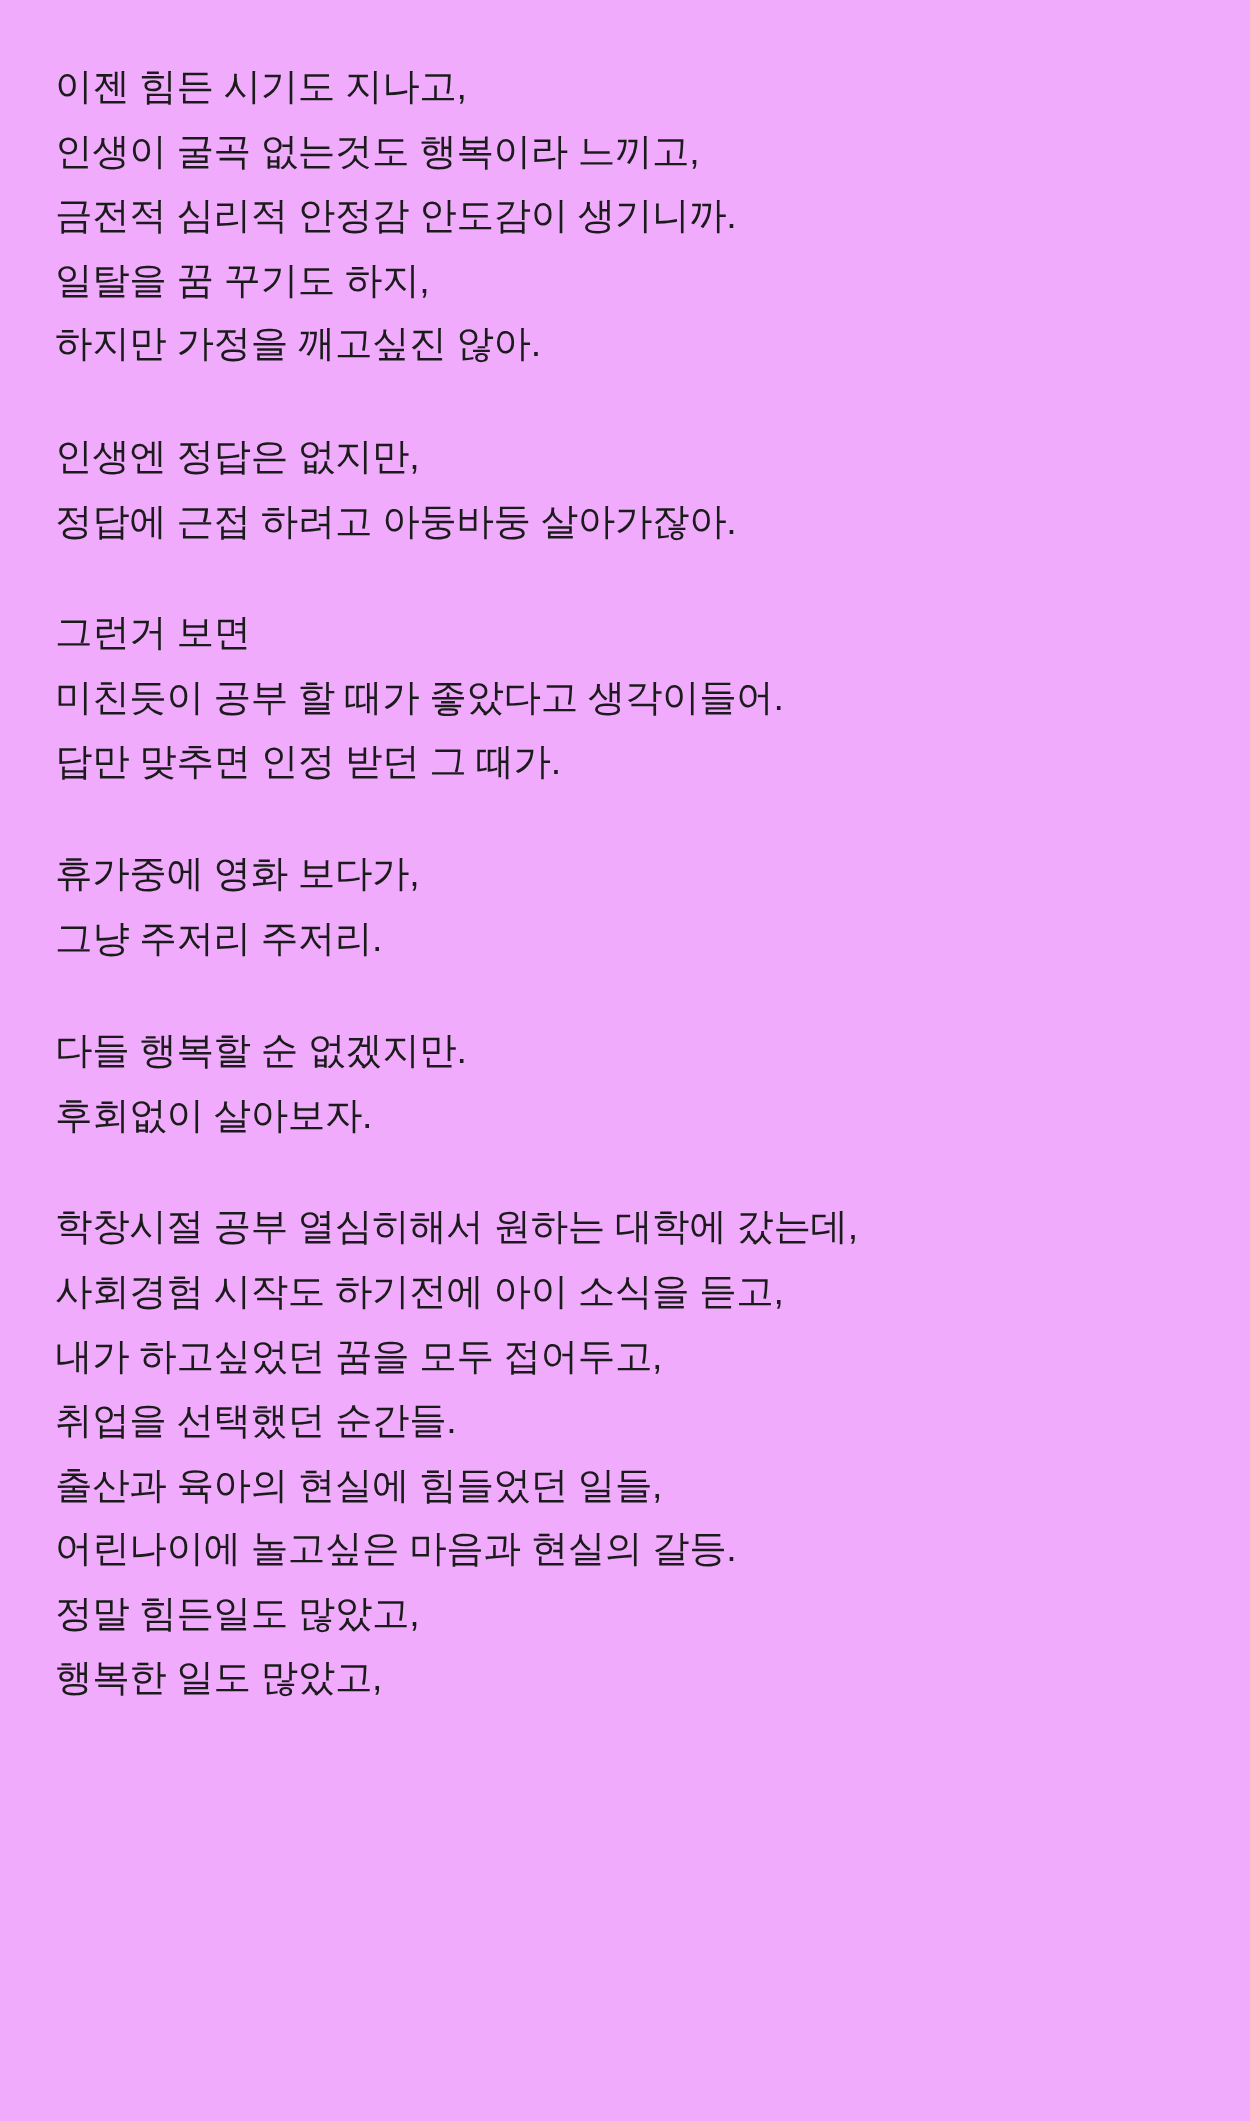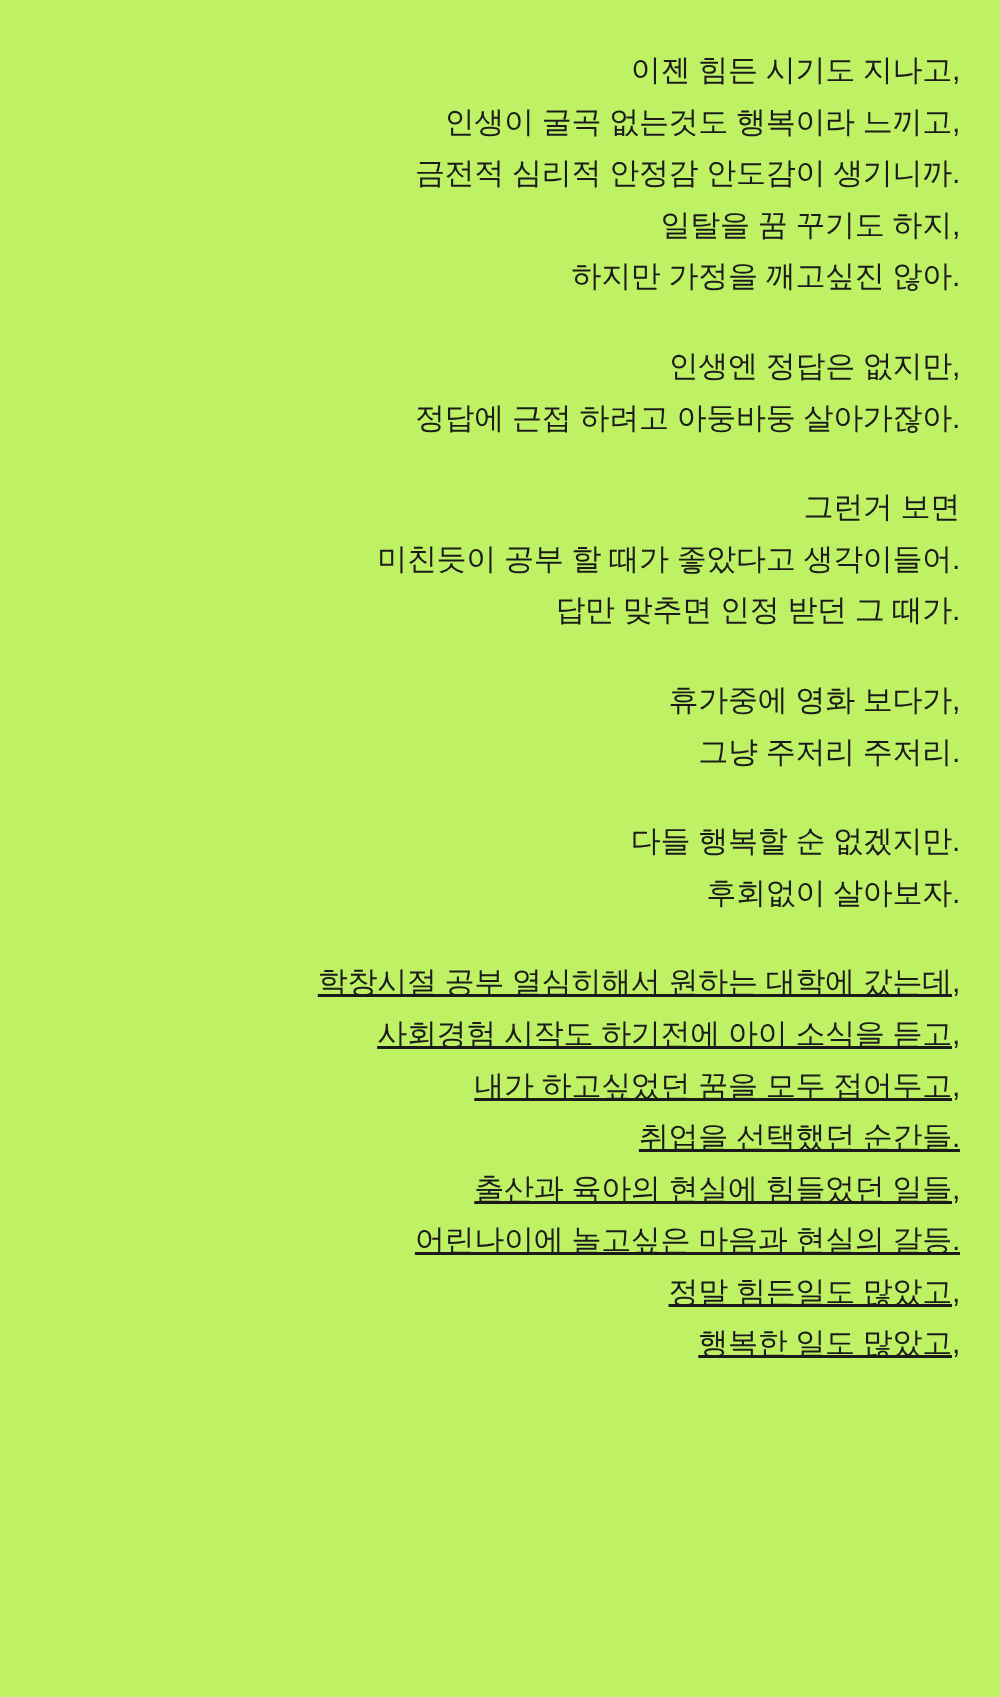--- a/index.html
+++ b/index.html
@@ -11,38 +11,36 @@
     width: 1000px;
     min-height: 1697px;
     font-family: "Liberation Sans", "DejaVu Sans", sans-serif;
     color: #1a1a1a;
   }
   .page {
     width: 1000px;
     min-height: 1697px;
     box-sizing: border-box;
     padding: 44px 40px 20px 44px;
-    background: #bef264;
-    text-align: right;
+    background: #f0abfc;
   }
   .text-body {
     font-size: 30px;
     line-height: 1.72;
     letter-spacing: -0.3px;
     color: #1b1b1b;
     font-weight: 400;
     white-space: pre-wrap;
     word-break: keep-all;
   }
   .para {
     margin: 0 0 38px 0;
   }
   .para:last-child {
     margin-bottom: 0;
-    text-decoration: underline;
   }
   .line {
     display: block;
   }
 </style>
 </head>
 <body style="background: rgb(255, 255, 255);">
 
 <div class="page">
   <div class="text-body" id="body-text" style="color: rgb(27, 27, 27);"><div class="para"><span class="line">이젠 힘든 시기도 지나고,</span><span class="line">인생이 굴곡 없는것도 행복이라 느끼고,</span><span class="line">금전적 심리적 안정감 안도감이 생기니까.</span><span class="line">일탈을 꿈 꾸기도 하지,</span><span class="line">하지만 가정을 깨고싶진 않아.</span></div><div class="para"><span class="line">인생엔 정답은 없지만,</span><span class="line">정답에 근접 하려고 아둥바둥 살아가잖아.</span></div><div class="para"><span class="line">그런거 보면</span><span class="line">미친듯이 공부 할 때가 좋았다고 생각이들어.</span><span class="line">답만 맞추면 인정 받던 그 때가.</span></div><div class="para"><span class="line">휴가중에 영화 보다가,</span><span class="line">그냥 주저리 주저리.</span></div><div class="para"><span class="line">다들 행복할 순 없겠지만.</span><span class="line">후회없이 살아보자.</span></div><div class="para"><span class="line">학창시절 공부 열심히해서 원하는 대학에 갔는데,</span><span class="line">사회경험 시작도 하기전에 아이 소식을 듣고,</span><span class="line">내가 하고싶었던 꿈을 모두 접어두고,</span><span class="line">취업을 선택했던 순간들.</span><span class="line">출산과 육아의 현실에 힘들었던 일들,</span><span class="line">어린나이에 놀고싶은 마음과 현실의 갈등.</span><span class="line">정말 힘든일도 많았고,</span><span class="line">행복한 일도 많았고,</span></div></div>

